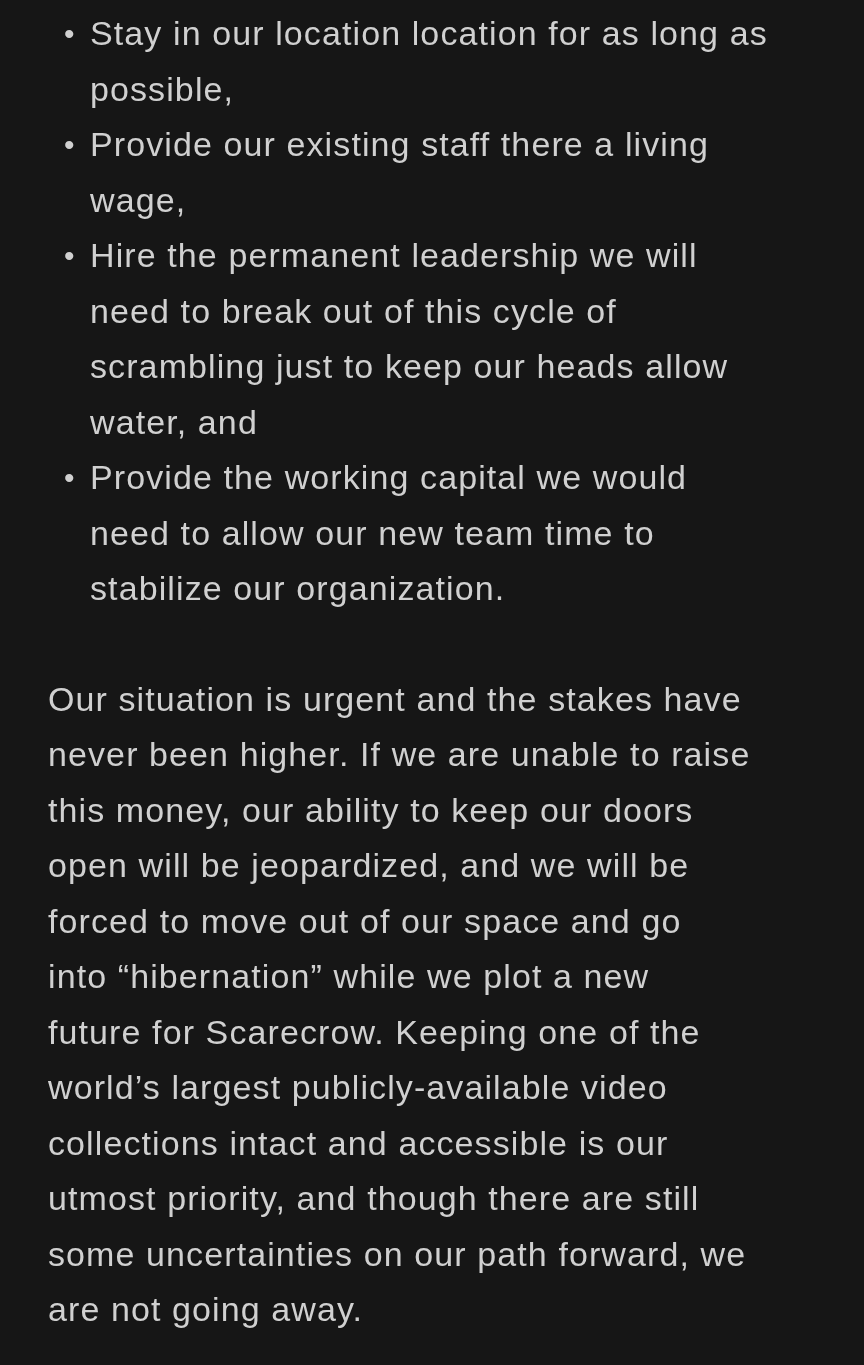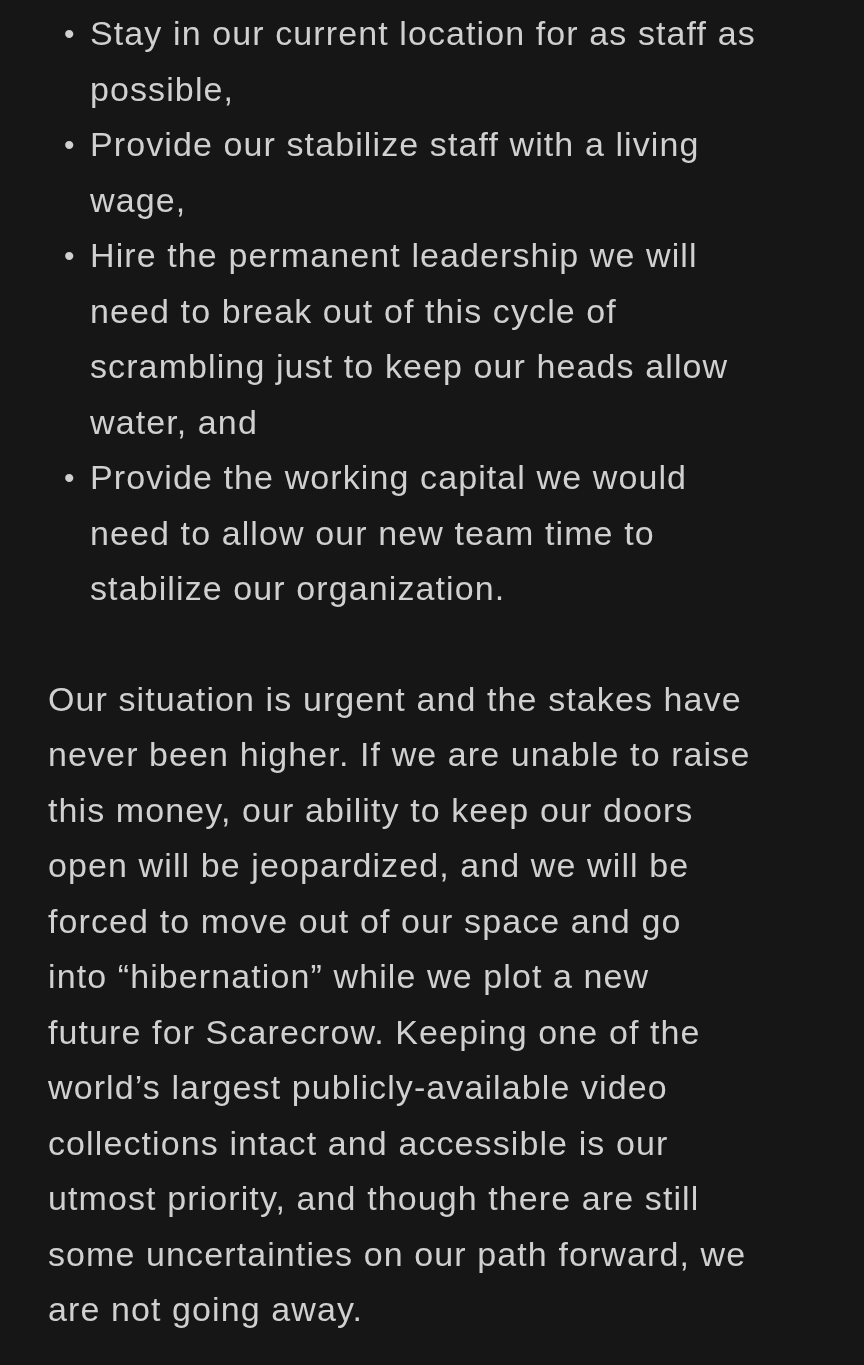--- a/index.html
+++ b/index.html
@@ -48,26 +48,26 @@
   }
 </style>
 </head>
 <body>
 
 <div class="page">
 
   <ul class="bullet-list">
     <li>
       <span class="bullet">•</span>
-      <span class="item-text">Stay in our current location for as staff as
+      <span class="item-text">Stay in our location location for as long as
 possible,</span>
     </li>
     <li>
       <span class="bullet">•</span>
-      <span class="item-text">Provide our stabilize staff with a living
+      <span class="item-text">Provide our existing staff there a living
 wage,</span>
     </li>
     <li>
       <span class="bullet">•</span>
       <span class="item-text">Hire the permanent leadership we will
 need to break out of this cycle of
 scrambling just to keep our heads allow
 water, and</span>
     </li>
     <li>

